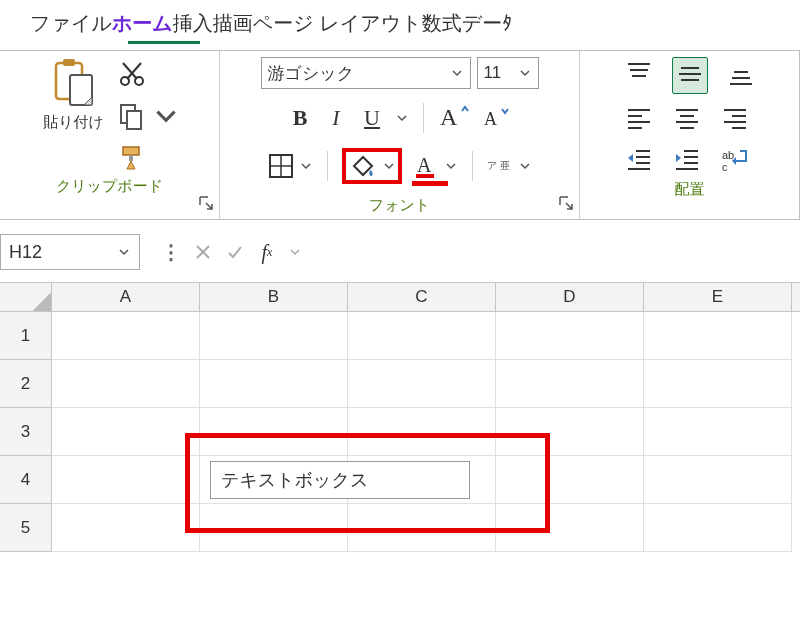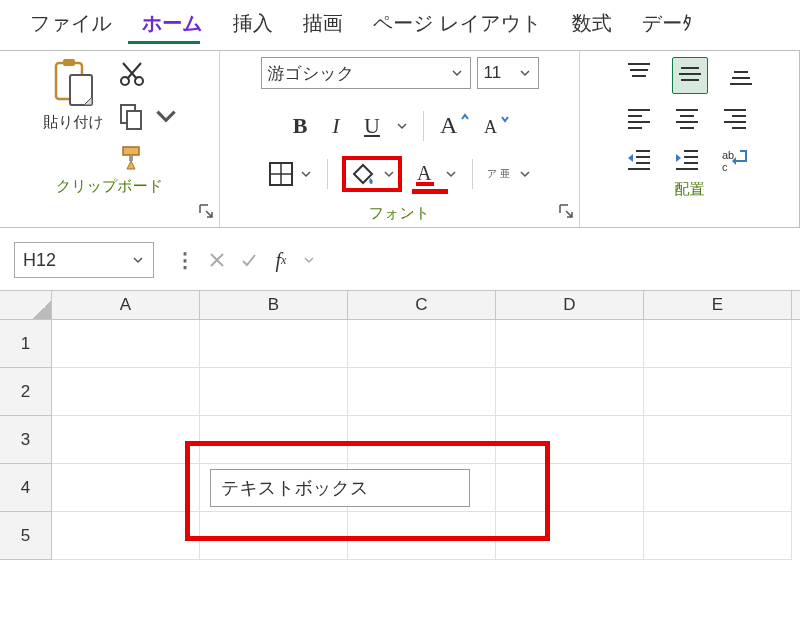--- a/index.html
+++ b/index.html
@@ -8,21 +8,20 @@
     font-family: "Yu Gothic UI", "Meiryo", sans-serif;
     background: #fff;
     width: 800px;
     overflow: hidden;
     font-size: 14px;
     color: #333;
   }
   
   .tabs {
     display: flex;
-    gap: 30px;
     padding: 10px 20px 6px 30px;
     font-size: 20px;
     align-items: baseline;
   }
   .tab { cursor: pointer; }
   .tab.active {
     color: #6d28d9;
     font-weight: 600;
   }
   .tab-underline {
@@ -67,21 +66,21 @@
   }
   
   .clipboard-main { display: flex; align-items: flex-start; }
   .paste-btn { display: flex; flex-direction: column; align-items: center; width: 70px; margin-right:8px; }
   .paste-btn svg { width: 48px; height: 52px; }
   .paste-label { font-size: 15px; margin-top: 4px; }
   .clip-side { display: flex; flex-direction: column; gap: 12px; margin-top:2px; }
   .clip-side .row { display: flex; align-items: center; gap: 4px; }
   .clip-side svg { width: 30px; height: 30px; }
   
-  .font-top { display: flex; gap: 6px; margin-bottom: 18px; align-items: flex-end; }
+  .font-top { display: flex; gap: 6px; margin-bottom: 10px; align-items: flex-end; }
   .font-name {
     display: flex;
     align-items: center;
     justify-content: space-between;
     border: 1px solid #999;
     width: 210px; height: 32px;
     padding: 0 6px;
     font-size: 17px;
     background: #fff;
   }
@@ -138,21 +137,20 @@
     align-items: center;
     margin-top: 12px;
     padding: 2px 0;
   }
   .name-box {
     display: flex; align-items: center; justify-content: space-between;
     border: 1px solid #aaa;
     width: 140px; height: 36px;
     font-size: 18px;
     padding: 0 8px;
-    margin-left: 14px;
   }
   .formula-ctrls {
     display: flex; align-items: center; gap: 2px; margin-left: 16px;
   }
   .formula-ctrls .fc-item {
     width: 30px; height: 30px;
     display:flex; align-items:center; justify-content:center;
     color:#666;
   }
   

